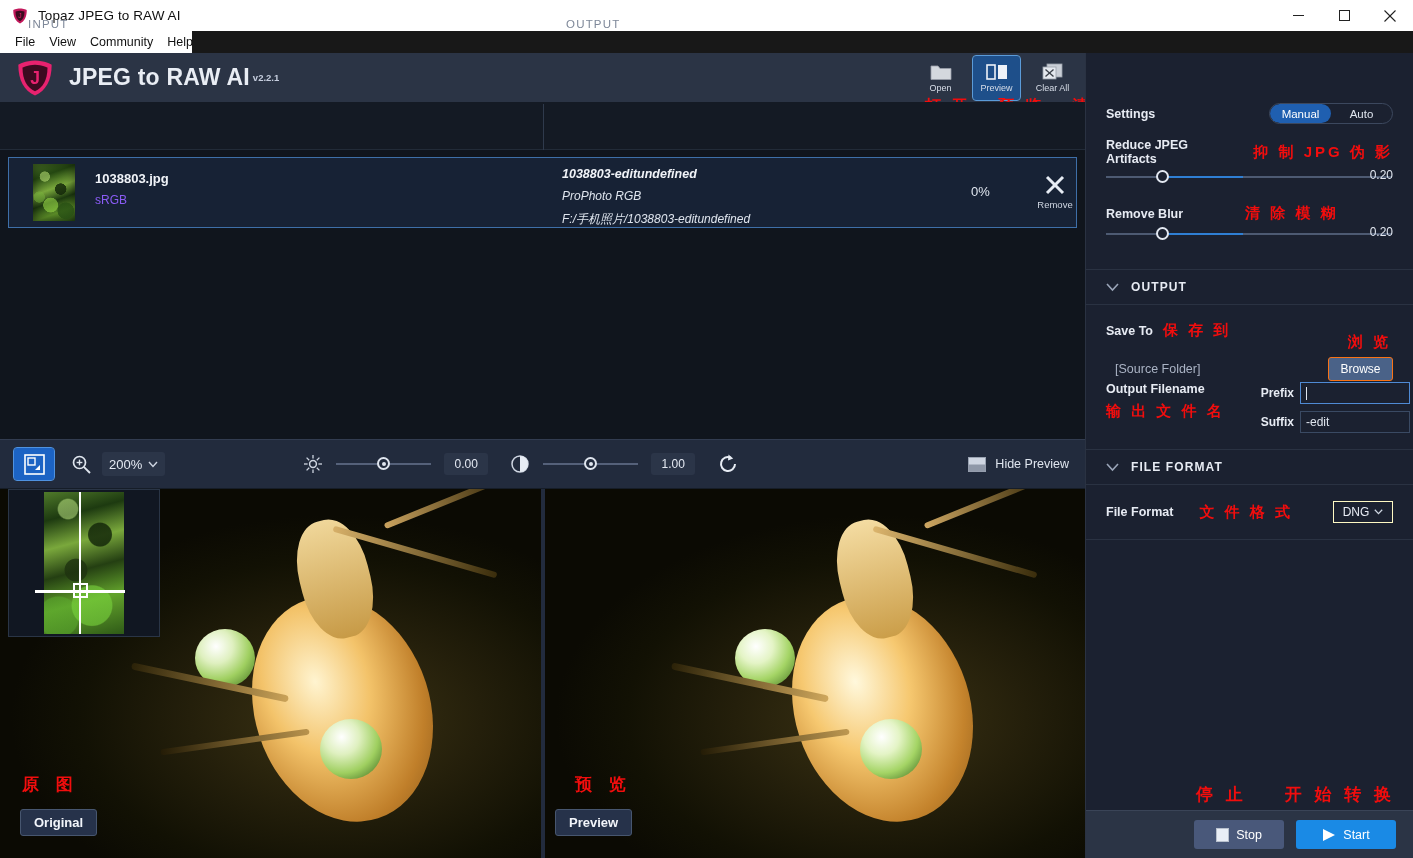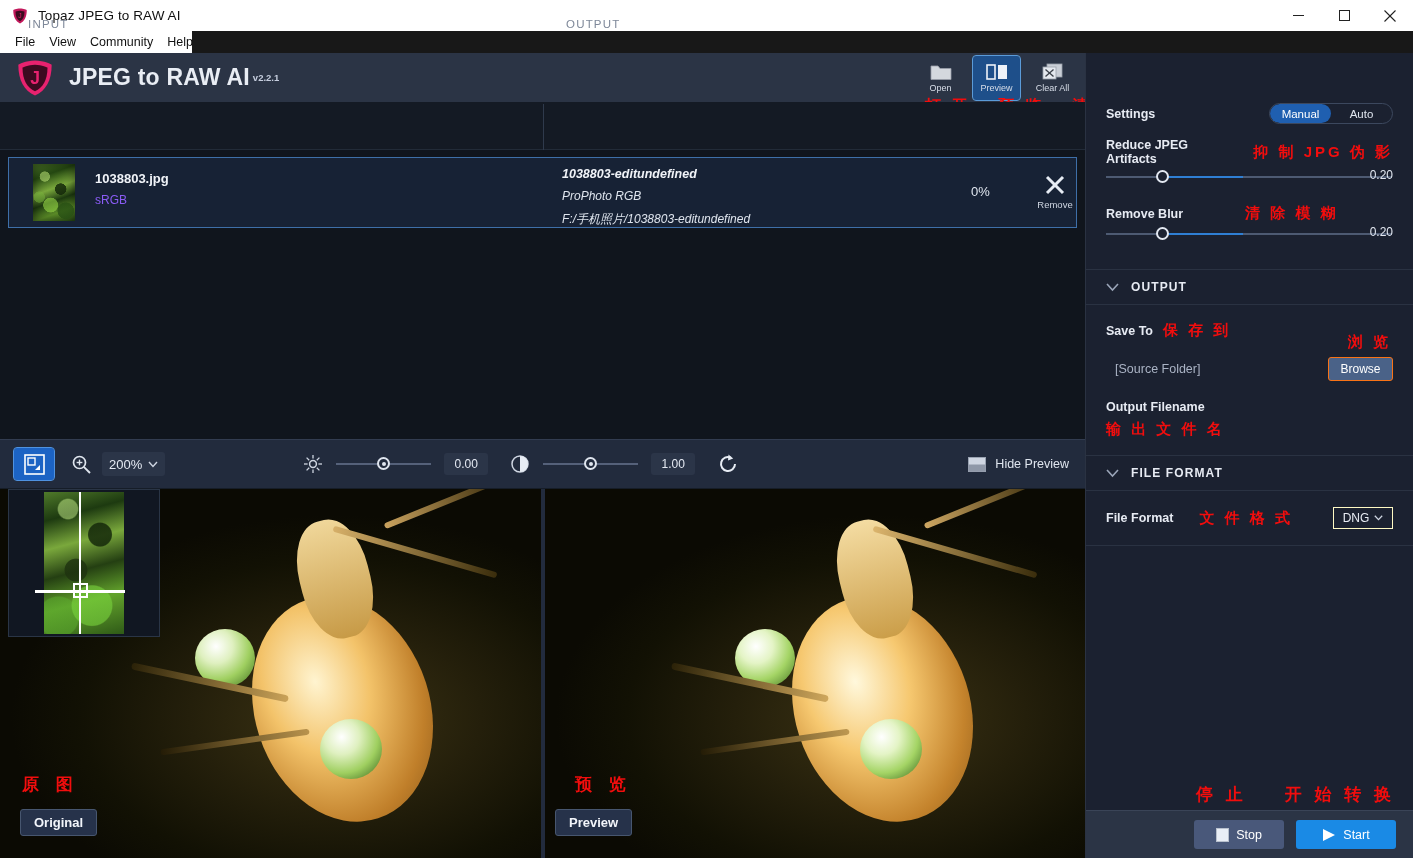--- a/index.html
+++ b/index.html
@@ -546,24 +546,37 @@
       <div class="row">
         <span class="lbl">Save To</span>
         <span class="cn" style="margin-left:10px;">保 存 到</span>
         <span class="cn" style="position:absolute;right:2px;top:12px;">浏 览</span>
       </div>
       <div class="row" style="margin-top:15px;">
         <div class="saveto-box" style="flex:1;">[Source Folder]</div>
         <div class="browse-btn">Browse</div>
       </div>
 
-      <div class="row" style="margin-top:18px; align-items:flex-start;gap:36px;">
+      <div class="row" style="align-items:flex-start;gap:36px;">
         <div>
           <div class="lbl">Output Filename</div>
           <div class="cn" style="margin-top:6px;">输 出 文 件 名</div>
+        </div>
+        <div style="margin-left:auto; display:flex; flex-direction:column; gap:7px;">
+          <div style="display:flex; align-items:center; gap:6px;">
+            <span class="pf-label">Prefix</span>
+            <div class="pf-input focused">
+              <span class="caret"></span>
+              <span></span>
+            </div>
+          </div>
+          <div style="display:flex; align-items:center; gap:6px;">
+            <span class="pf-label">Suffix</span>
+            <div class="pf-input">-edit</div>
+          </div>
         </div>
       </div>
       <div style="height:16px"></div>
     </div>
 
     <div class="section-head">
       <svg width="13" height="9" viewBox="0 0 13 9">
           <path d="M1 1 L6.5 7 L12 1" fill="none" stroke="#9aa5b8" stroke-width="1.6"></path>
         </svg>
       <span class="section-title">FILE FORMAT</span>

